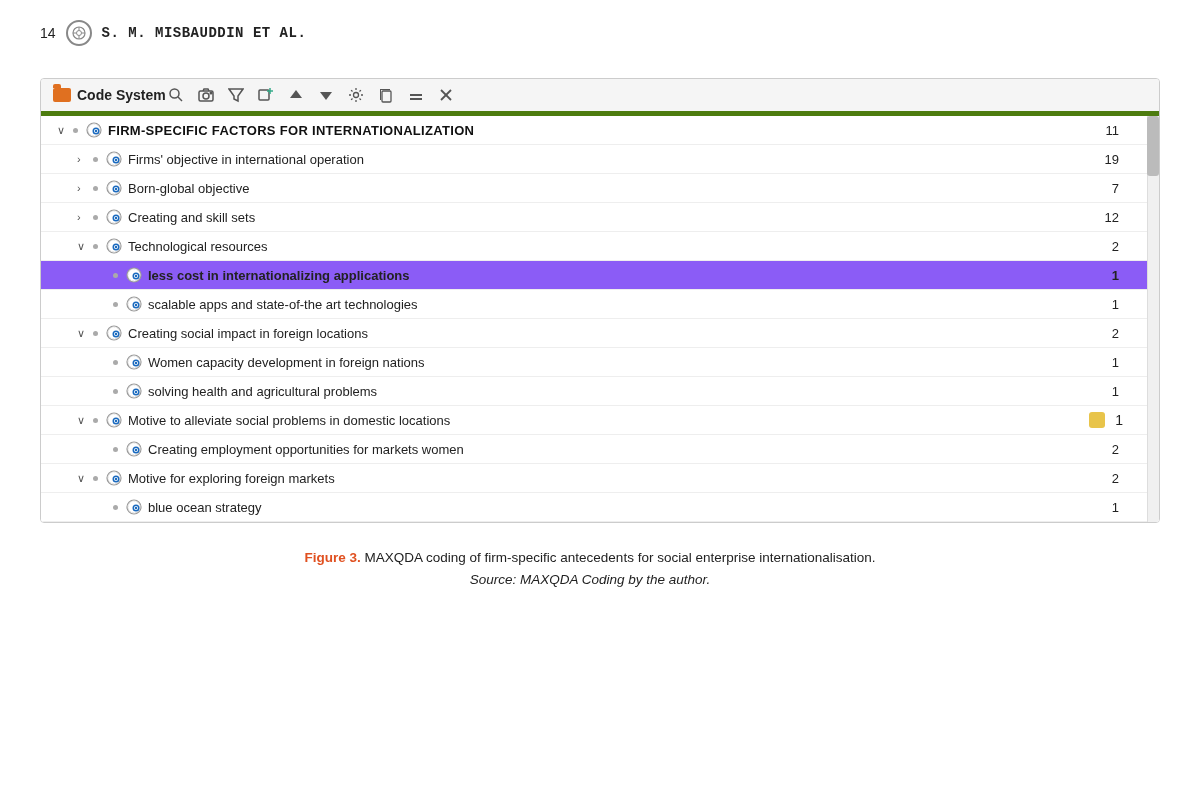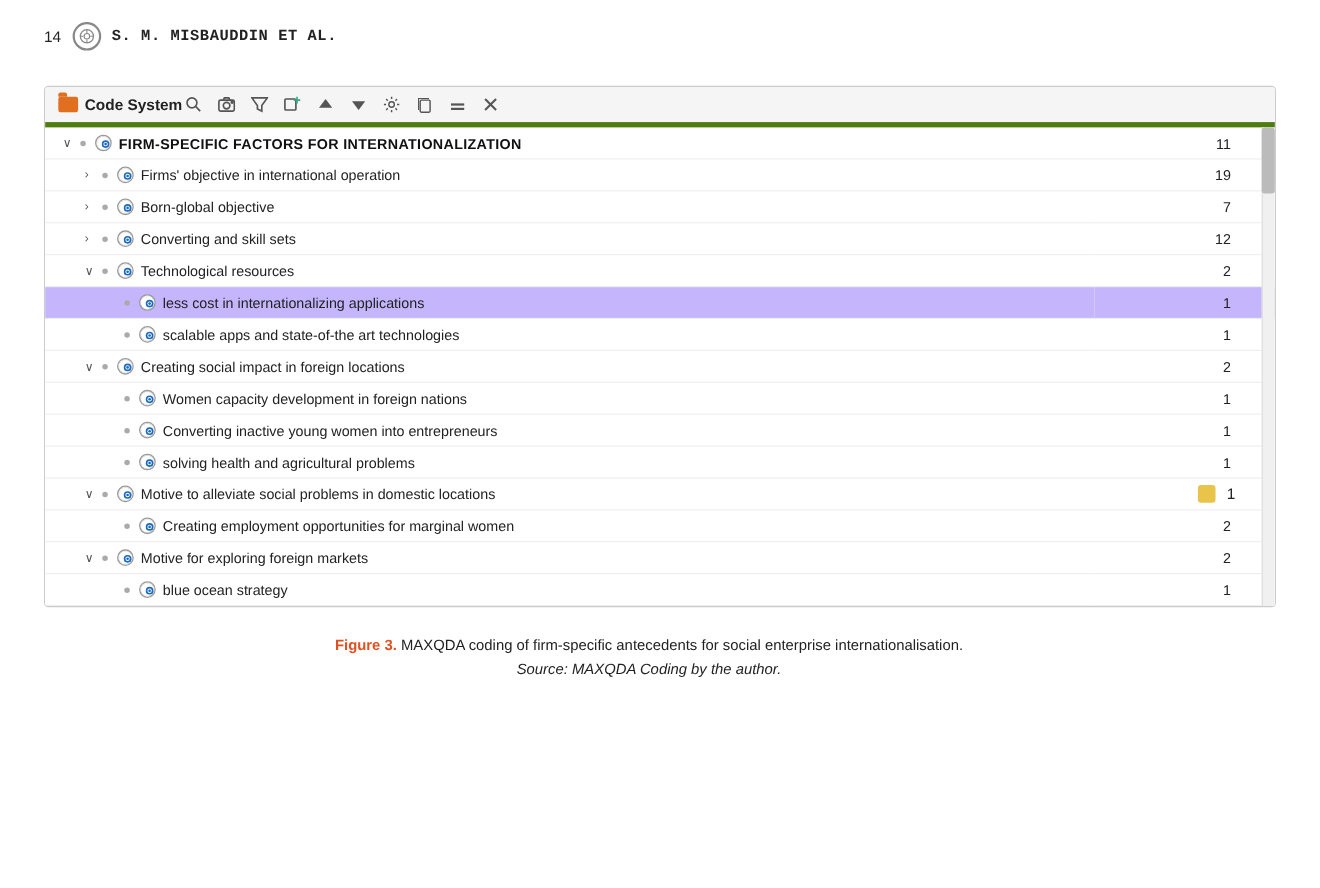--- a/index.html
+++ b/index.html
@@ -104,21 +104,22 @@
     }
 
     .tree-table {
       width: 100%;
       border-collapse: collapse;
     }
     .tree-table tr {
       border-bottom: 1px solid #eee;
     }
     .tree-table tr.highlighted {
-      background: #c4b5fd;
+      background: #8b5cf6;
+      font-weight: bold;
     }
     .tree-table td {
       padding: 4px 6px;
       vertical-align: middle;
     }
     .tree-table td.count-col {
       text-align: right;
       padding-right: 40px;
       min-width: 60px;
       color: #222;
@@ -394,21 +395,21 @@
                 <span class="small-dot"></span>
                 <div class="code-icon">
                   <svg width="18" height="18" viewBox="0 0 18 18">
     <circle cx="9" cy="9" r="7" fill="white" stroke="#999" stroke-width="1.2"></circle>
     <circle cx="9" cy="9" r="6" fill="none" stroke="#ccc" stroke-width="0.8" stroke-dasharray="2,1"></circle>
     <circle cx="11" cy="10" r="3.5" fill="#1a6abf"></circle>
     <circle cx="11" cy="10" r="2" fill="white"></circle>
     <circle cx="11" cy="10" r="1.2" fill="#1a6abf"></circle>
   </svg>
                 </div>
-                <span class="node-label">Converting and skill sets</span>
+                <span class="node-label">Creating and skill sets</span>
               </div>
             </td>
             <td class="count-col">12</td>
           </tr>
           <tr>
             <td style="padding-right: 8px;">
               <div class="node-cell indent-2">
                 <span class="chevron">∨</span>
                 <span class="small-dot"></span>
                 <div class="code-icon">
@@ -490,39 +491,20 @@
                 <div class="code-icon">
                   <svg width="18" height="18" viewBox="0 0 18 18">
     <circle cx="9" cy="9" r="7" fill="white" stroke="#999" stroke-width="1.2"></circle>
     <circle cx="9" cy="9" r="6" fill="none" stroke="#ccc" stroke-width="0.8" stroke-dasharray="2,1"></circle>
     <circle cx="11" cy="10" r="3.5" fill="#1a6abf"></circle>
     <circle cx="11" cy="10" r="2" fill="white"></circle>
     <circle cx="11" cy="10" r="1.2" fill="#1a6abf"></circle>
   </svg>
                 </div>
                 <span class="node-label">Women capacity development in foreign nations</span>
-              </div>
-            </td>
-            <td class="count-col">1</td>
-          </tr>
-          <tr>
-            <td style="padding-right: 8px;">
-              <div class="node-cell indent-3">
-                <span class="chevron-placeholder"></span>
-                <span class="small-dot"></span>
-                <div class="code-icon">
-                  <svg width="18" height="18" viewBox="0 0 18 18">
-    <circle cx="9" cy="9" r="7" fill="white" stroke="#999" stroke-width="1.2"></circle>
-    <circle cx="9" cy="9" r="6" fill="none" stroke="#ccc" stroke-width="0.8" stroke-dasharray="2,1"></circle>
-    <circle cx="11" cy="10" r="3.5" fill="#1a6abf"></circle>
-    <circle cx="11" cy="10" r="2" fill="white"></circle>
-    <circle cx="11" cy="10" r="1.2" fill="#1a6abf"></circle>
-  </svg>
-                </div>
-                <span class="node-label">Converting inactive young women into entrepreneurs</span>
               </div>
             </td>
             <td class="count-col">1</td>
           </tr>
           <tr>
             <td style="padding-right: 8px;">
               <div class="node-cell indent-3">
                 <span class="chevron-placeholder"></span>
                 <span class="small-dot"></span>
                 <div class="code-icon">
@@ -570,21 +552,21 @@
                 <span class="small-dot"></span>
                 <div class="code-icon">
                   <svg width="18" height="18" viewBox="0 0 18 18">
     <circle cx="9" cy="9" r="7" fill="white" stroke="#999" stroke-width="1.2"></circle>
     <circle cx="9" cy="9" r="6" fill="none" stroke="#ccc" stroke-width="0.8" stroke-dasharray="2,1"></circle>
     <circle cx="11" cy="10" r="3.5" fill="#1a6abf"></circle>
     <circle cx="11" cy="10" r="2" fill="white"></circle>
     <circle cx="11" cy="10" r="1.2" fill="#1a6abf"></circle>
   </svg>
                 </div>
-                <span class="node-label">Creating employment opportunities for marginal women</span>
+                <span class="node-label">Creating employment opportunities for markets women</span>
               </div>
             </td>
             <td class="count-col">2</td>
           </tr>
           <tr>
             <td style="padding-right: 8px;">
               <div class="node-cell indent-2">
                 <span class="chevron">∨</span>
                 <span class="small-dot"></span>
                 <div class="code-icon">

